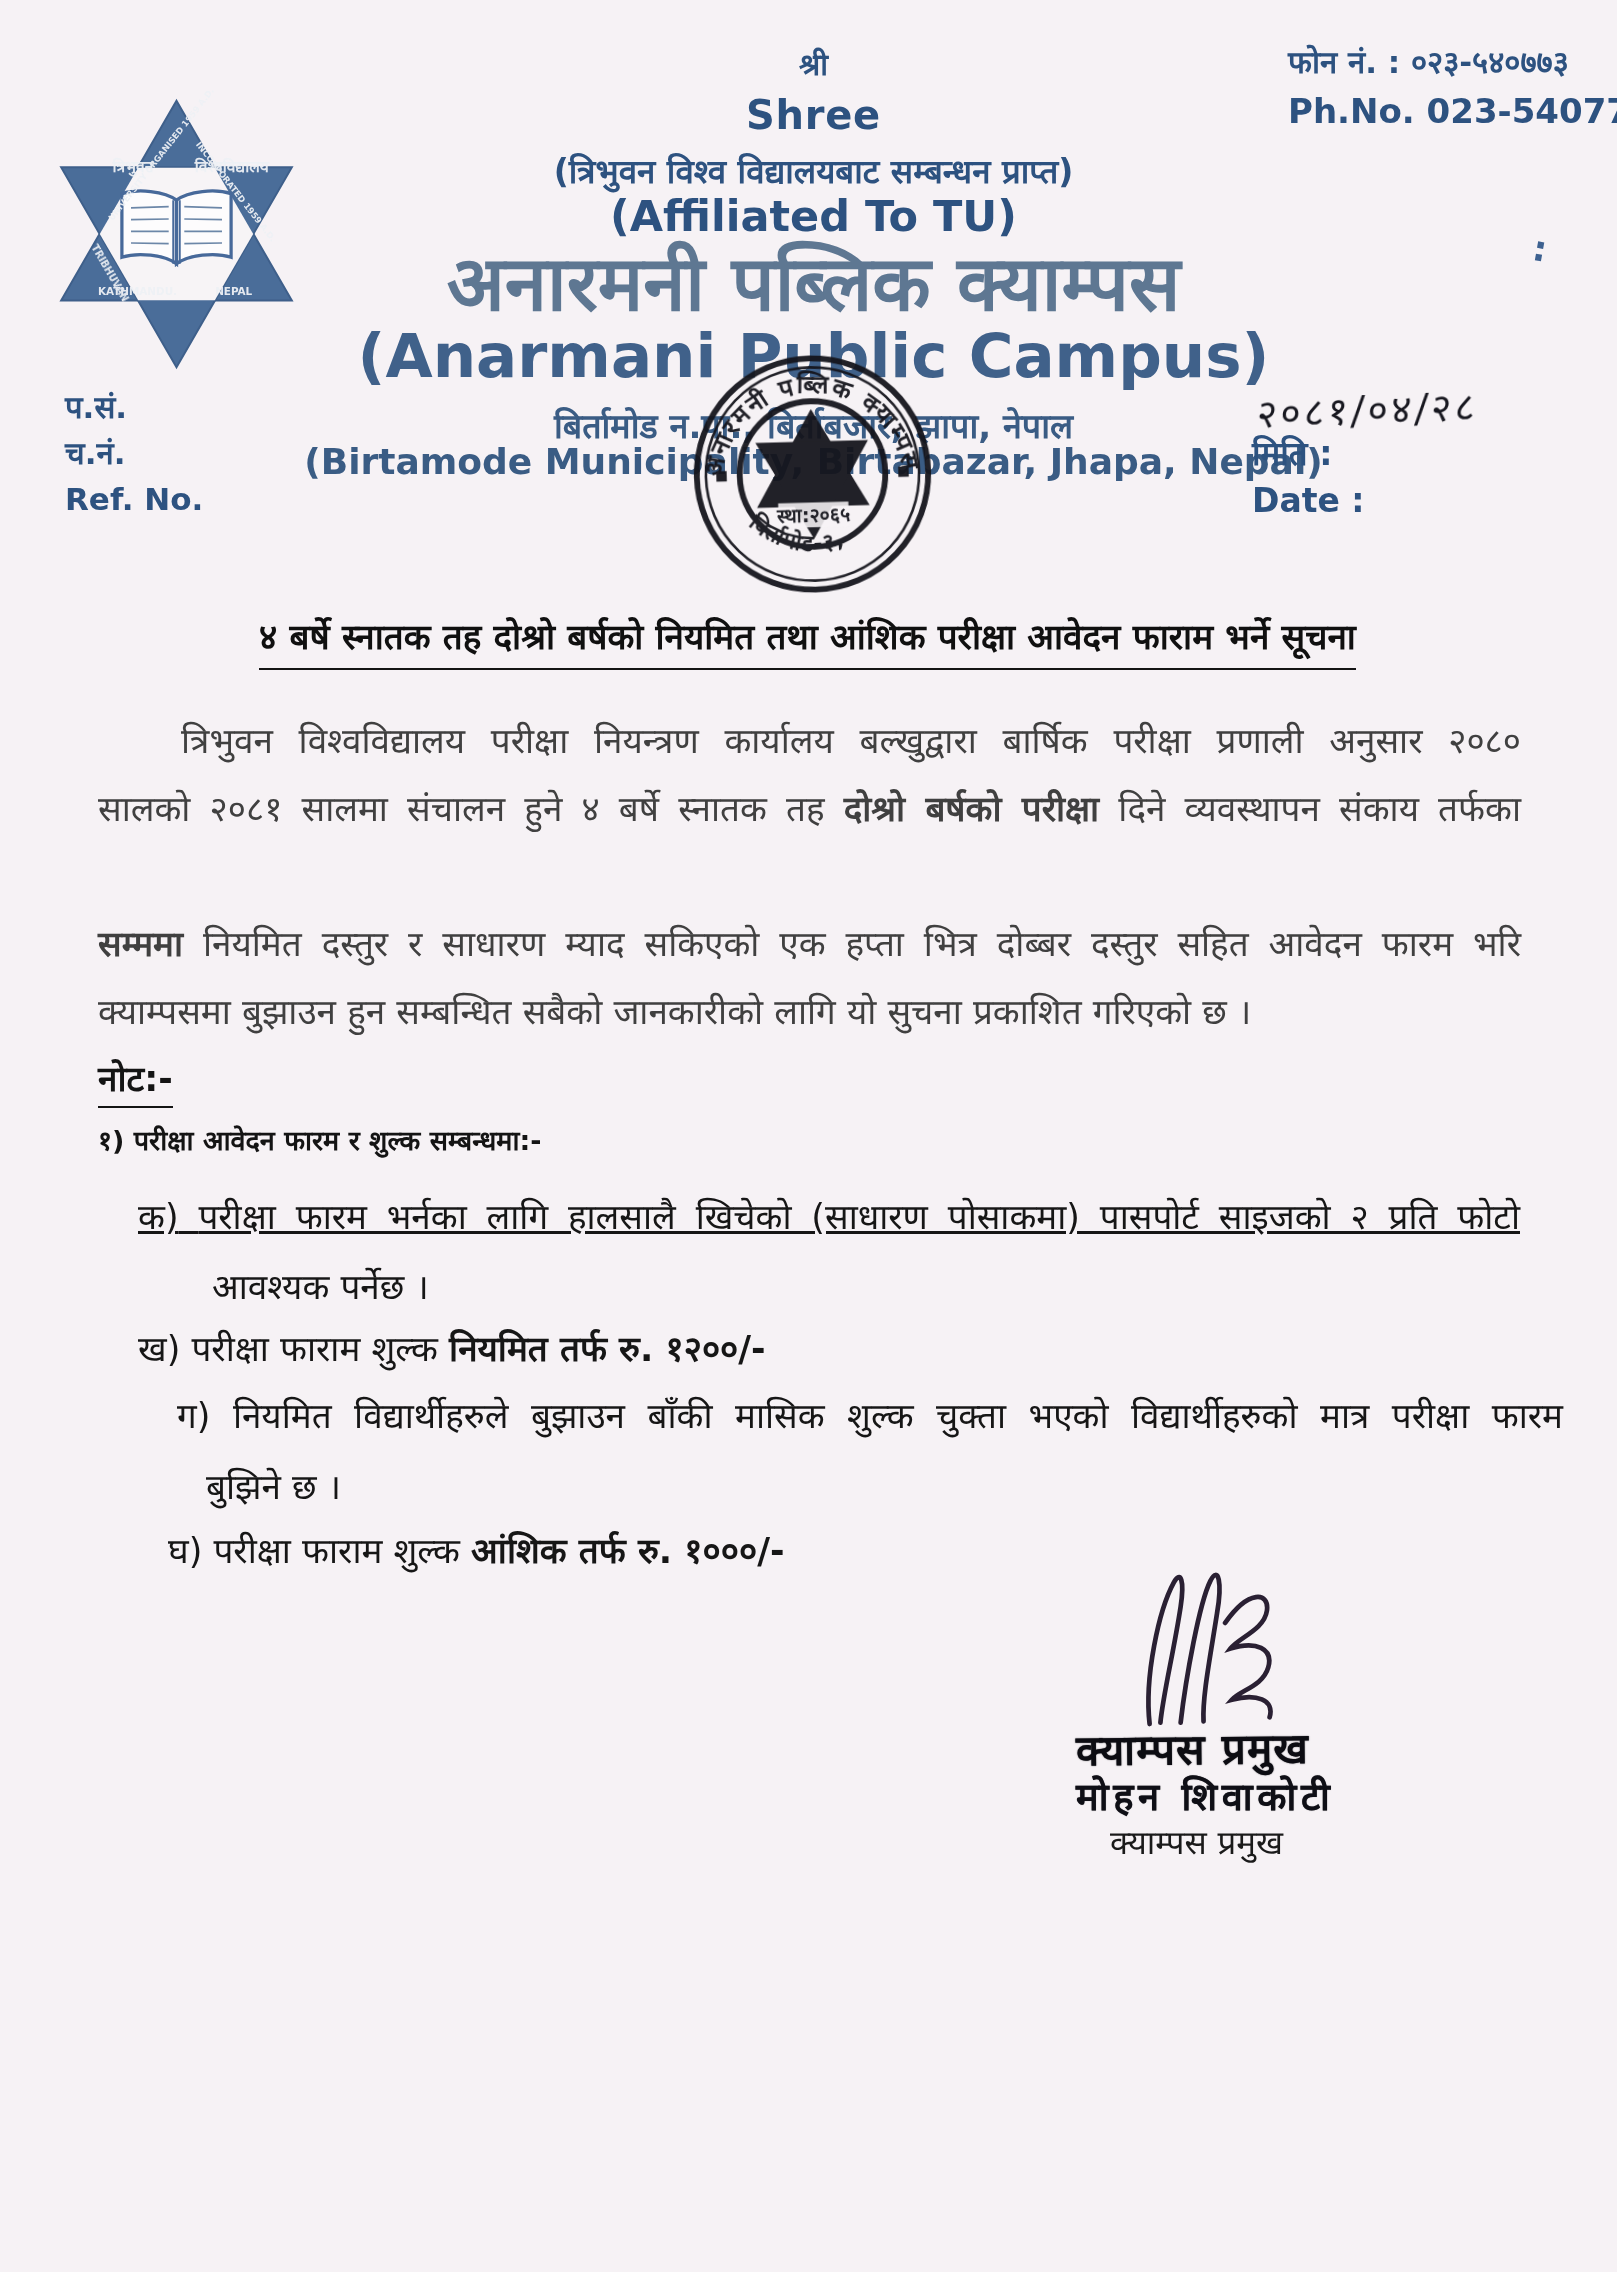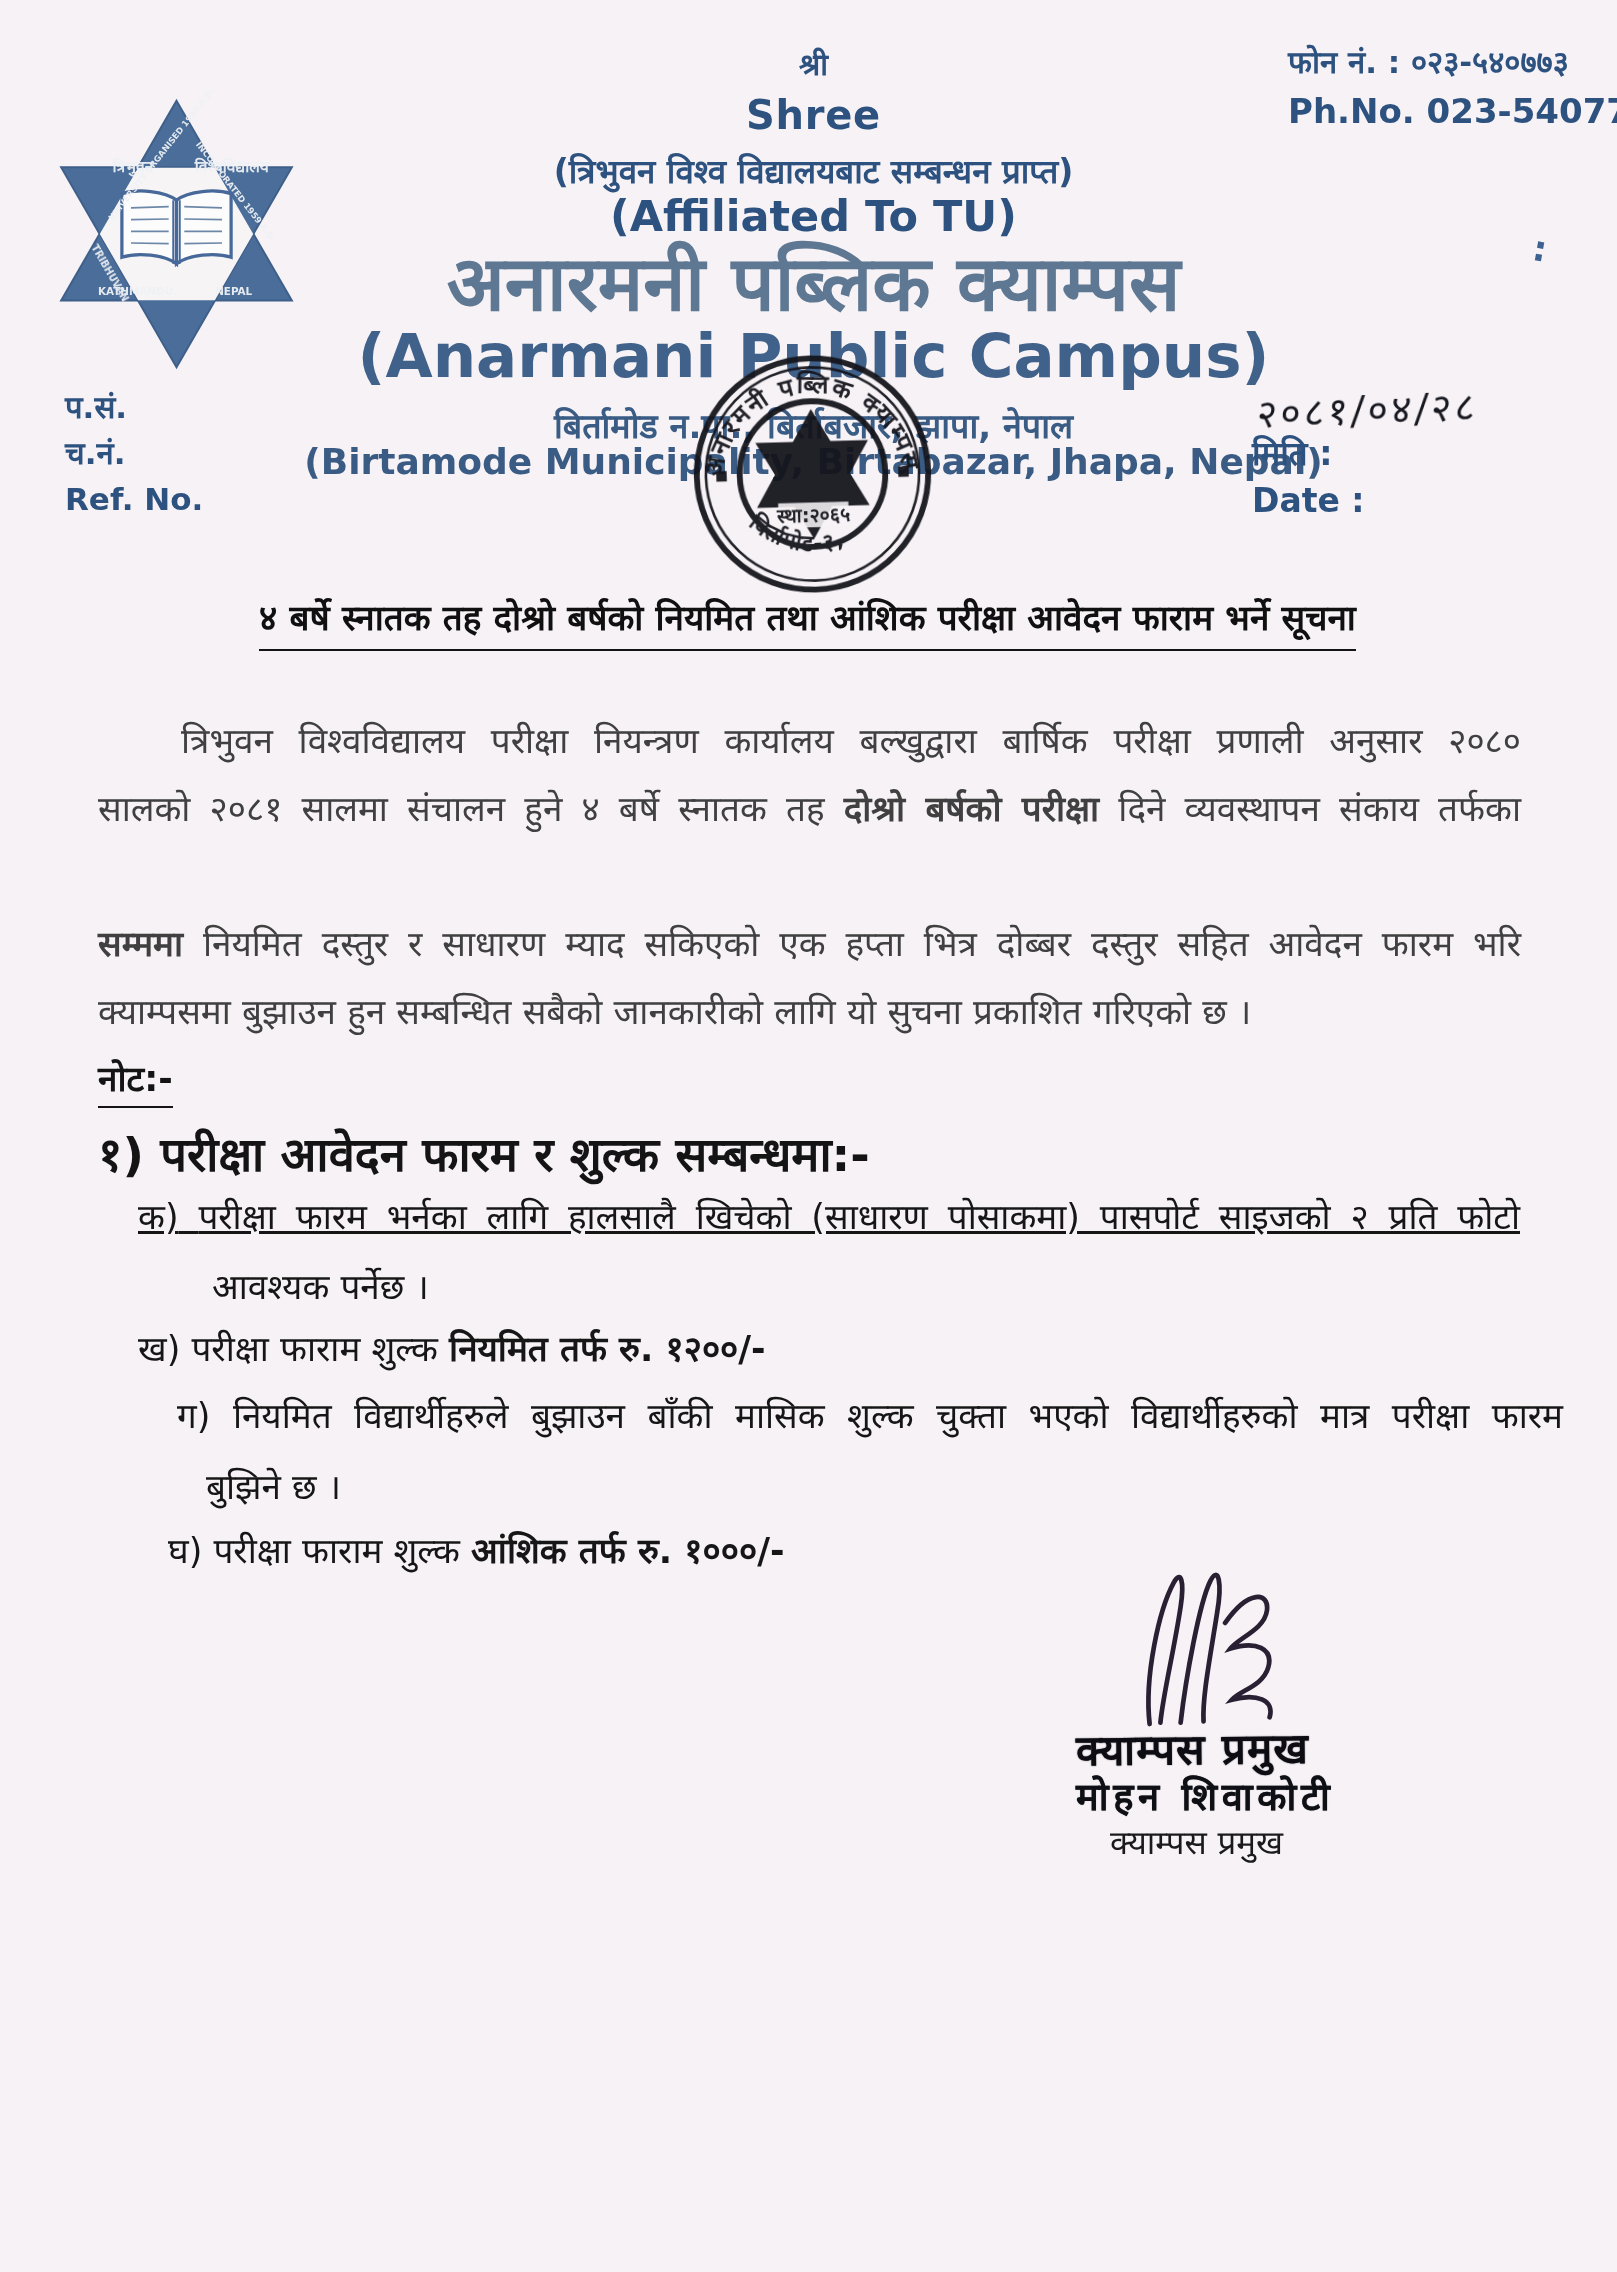--- a/index.html
+++ b/index.html
@@ -24,36 +24,36 @@
   #phone .l1{font-size:31px;}
   #phone .l2{font-size:34px;margin-top:9px;}
   #ref{left:65px;top:384px;color:#2d5280;font-weight:800;font-size:31px;line-height:46px;}
   #date-labels{left:1252px;top:430px;color:#2d5280;font-weight:800;font-size:33px;line-height:47px;}
   #hand-date{left:1257px;top:382px;font-size:39px;color:#17171f;letter-spacing:3.3px;
     transform:rotate(-2deg) skewX(-5deg);font-weight:500;}
   #speck{left:1533px;top:229px;font-size:35px;color:#3d6190;transform:rotate(10deg);font-weight:700;}
   
   #seal{left:689px;top:344px;transform:rotate(-1.5deg);opacity:.94;}
   
-  #title-wrap{top:593px;left:163px;width:1289px;text-align:center;}
+  #title-wrap{top:612px;left:163px;width:1289px;text-align:center;}
   #title-wrap span{font-size:35px;font-weight:800;color:#101010;
     border-bottom:2.6px solid #141414;padding-bottom:9px;display:inline-block;}
   
   .bline{left:98px;width:1423px;font-size:35px;color:#404040;line-height:1.25;}
   .just{text-align:justify;text-align-last:justify;}
   .bline b,.nline b{font-weight:800;}
   #bl1{top:720px;text-indent:83px;}
   #bl2{top:788px;}
   #bl3{top:856px;}
   #bl4{top:923px;}
   #bl5{top:991px;}
   
   #note-label{left:98px;top:1054px;font-size:35px;color:#141414;font-weight:800;}
   #note-label span{border-bottom:2.6px solid #141414;padding-bottom:5.2px;display:inline-block;}
-  #item1{left:98px;top:1121px;font-size:47px;color:#141414;font-weight:800;}
+  #item1{left:98px;top:1121px;font-size:27px;color:#141414;font-weight:800;}
   .nline{font-size:35px;color:#161616;line-height:1.25;}
   #ka{left:138px;top:1196px;width:1382px;text-decoration:underline;}
   #ka2{left:212px;top:1266px;}
   #kha{left:138px;top:1328px;}
   #ga{left:133px;top:1395px;width:1386px;margin-left:44px;}
   #ga2{left:206px;top:1466px;}
   #gha{left:133px;top:1530px;margin-left:35px;}
   
   #sig-svg{left:1124px;top:1562px;}
   #sig-stamp1{left:1076px;top:1719px;font-size:42px;font-weight:900;color:#0c0c12;

